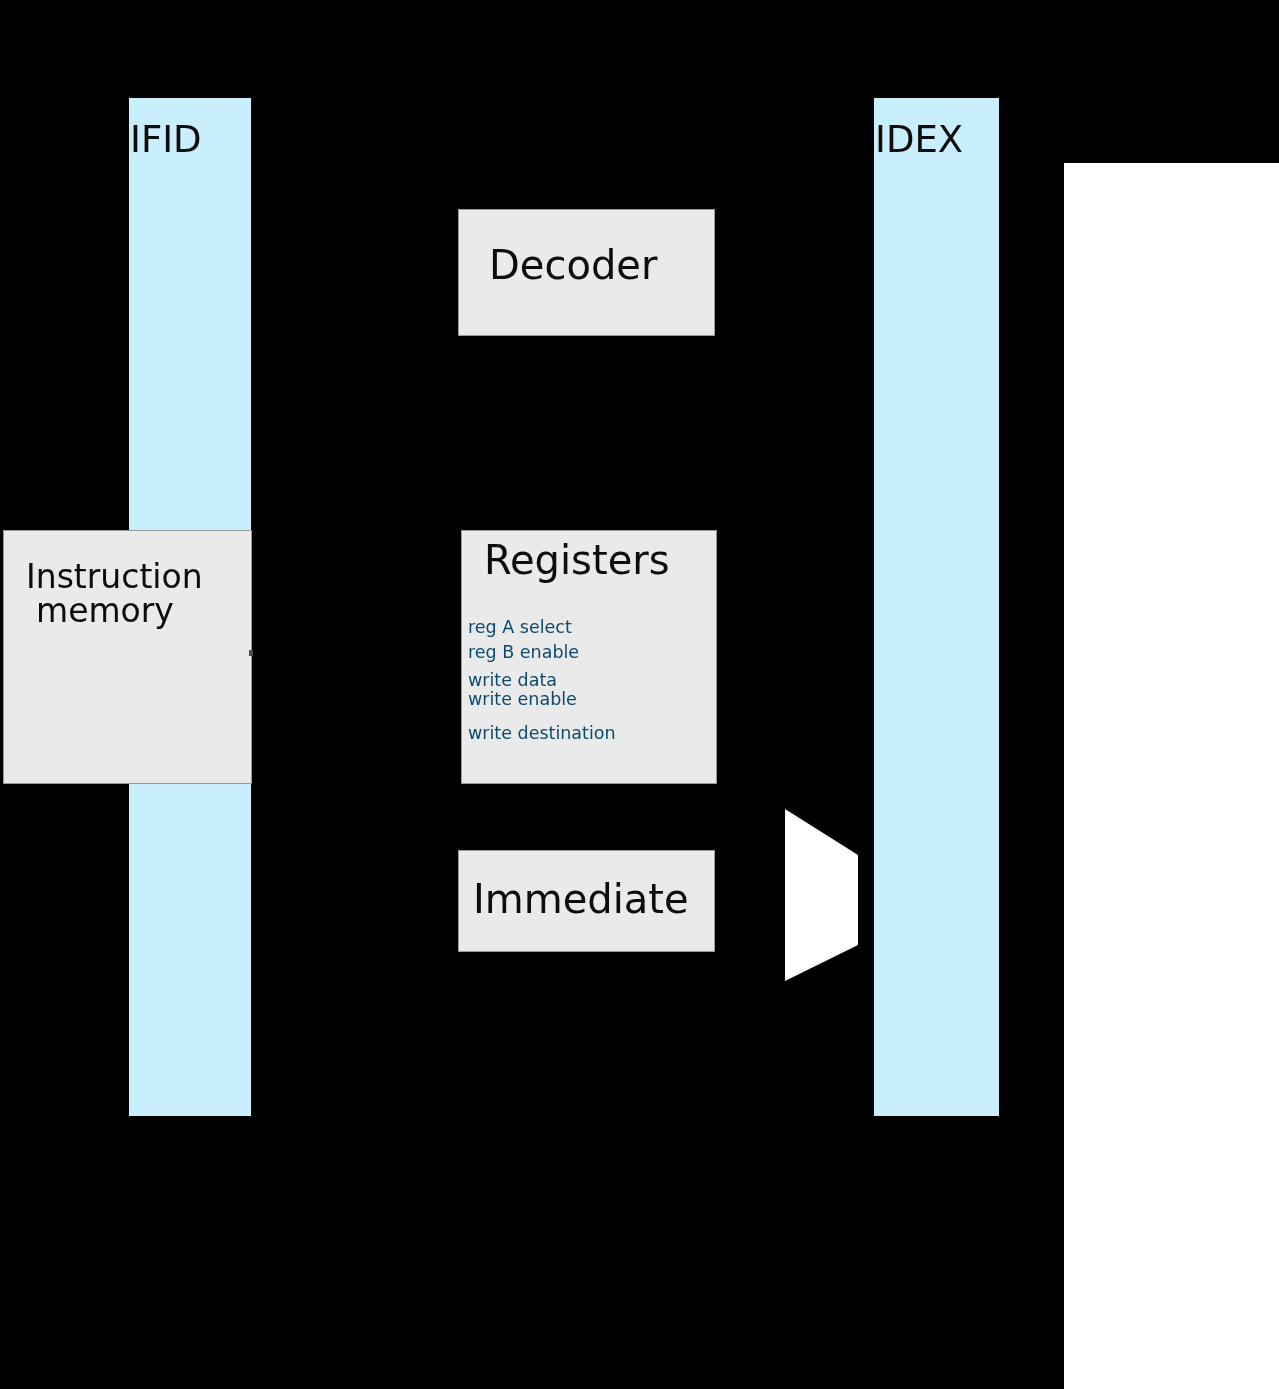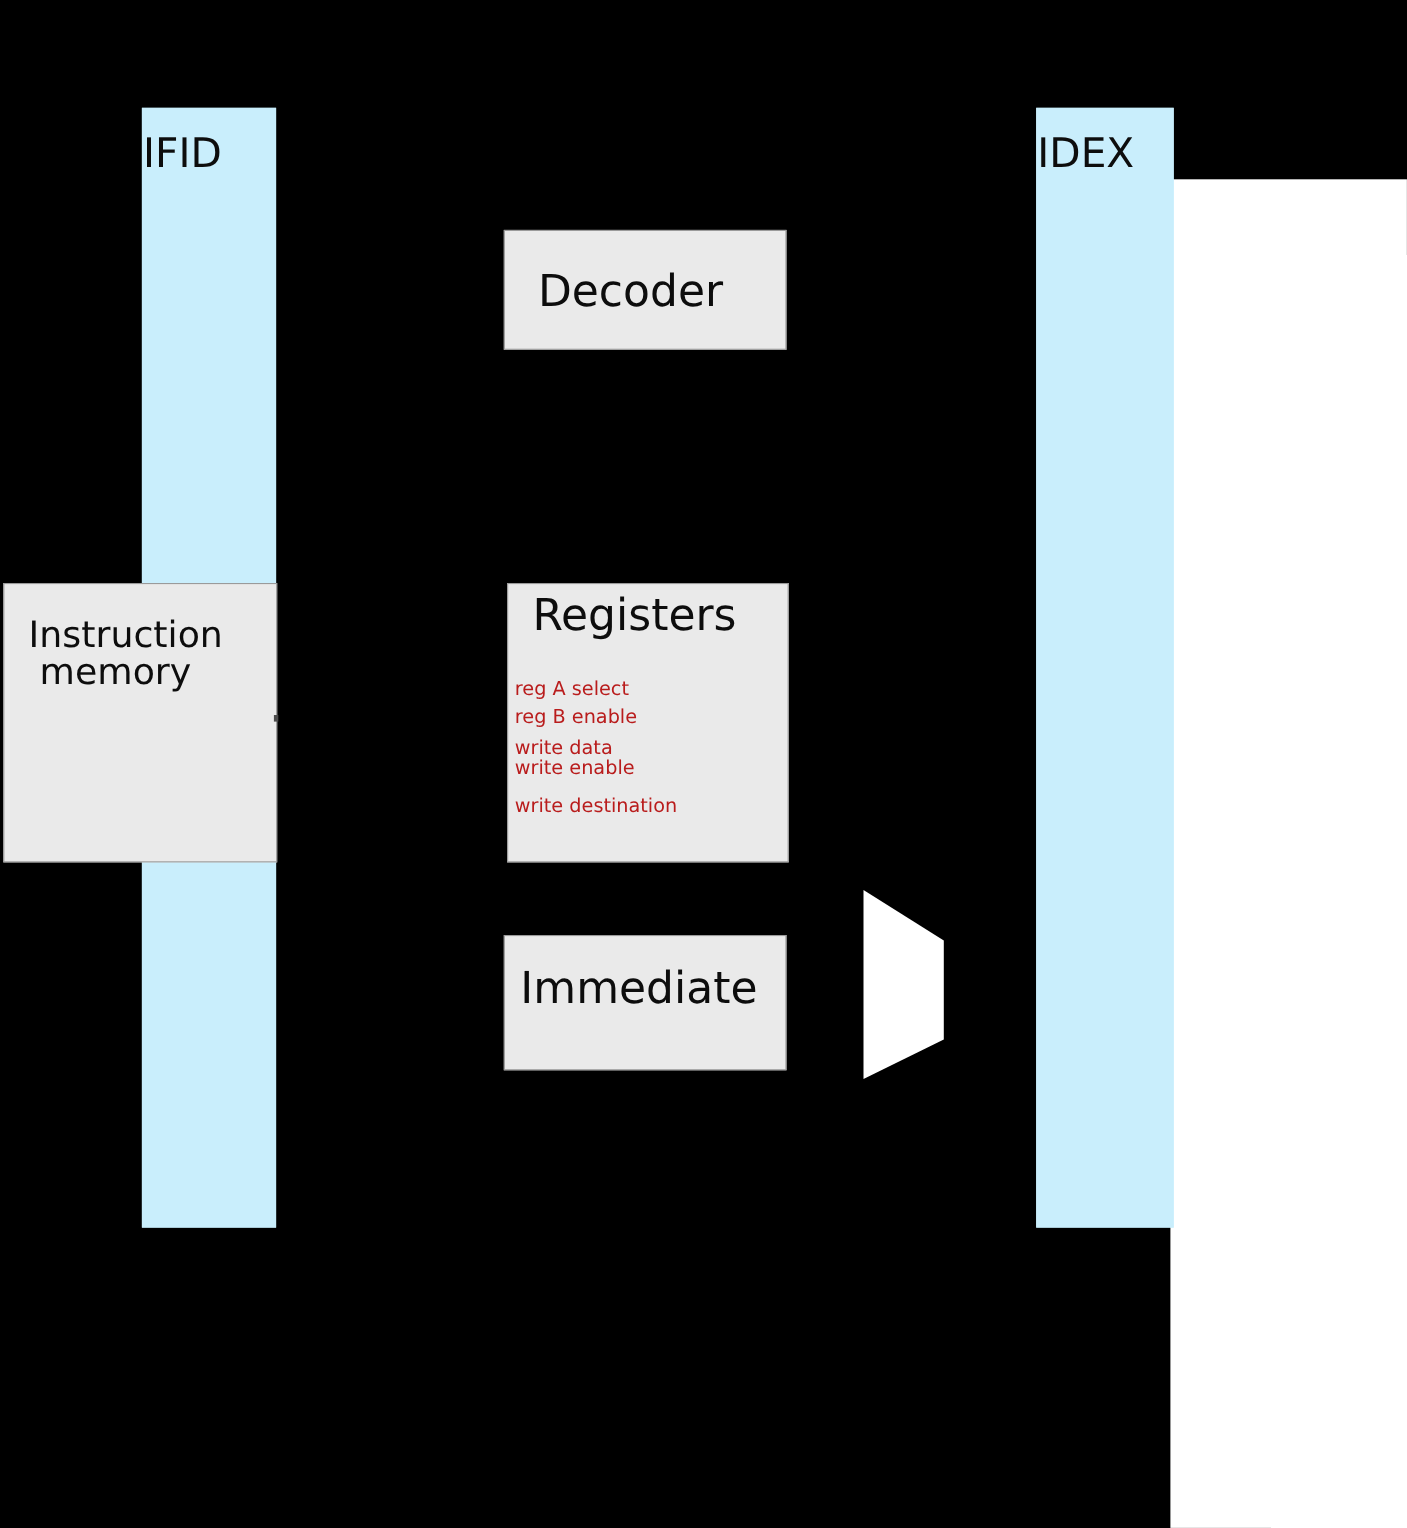--- a/index.html
+++ b/index.html
@@ -53,66 +53,66 @@
     line-height: 1;
     white-space: nowrap;
   }
   .unit-title.two-line {
     font-size: 33px;
     line-height: 1.2;
   }
 
   .port-label {
     position: absolute;
-    color: #b91c1c;
+    color: #0c4a6e;
     font-size: 17.5px;
     line-height: 1;
     white-space: nowrap;
   }
   .tick-dot {
     background: #4d4d4d;
   }
 </style>
 </head>
 <body>
 
 <div id="canvas">
 
   <div class="abs white-region" style="left:1064px; top:163px; width:215px; height:1226px;"></div>
 
   <div class="abs pipe-reg" style="left:129px; top:98px; width:122px; height:1018px;">
     <div class="pipe-reg-label" style="top:22px;">IFID</div>
   </div>
 
-  <div class="abs pipe-reg" style="left:942px; top:98px; width:125px; height:1018px;">
+  <div class="abs pipe-reg" style="left:874px; top:98px; width:125px; height:1018px;">
     <div class="pipe-reg-label" style="top:22px;">IDEX</div>
   </div>
 
   <div class="abs unit-box" style="left:3px; top:530px; width:249px; height:254px;">
     <div class="unit-title two-line" style="left:22px; top:26px;">Instruction</div>
     <div class="unit-title two-line" style="left:32px; top:60px;">memory</div>
   </div>
 
   <div class="abs tick-dot" style="left:249px; top:650px; width:4px; height:6px;"></div>
 
-  <div class="abs unit-box" style="left:458px; top:209px; width:257px; height:109px;">
+  <div class="abs unit-box" style="left:458px; top:209px; width:257px; height:127px;">
     <div class="unit-title" style="left:30px; top:35px;">Decoder</div>
   </div>
 
   <div class="abs unit-box" style="left:461px; top:530px; width:256px; height:254px;">
     <div class="unit-title" style="left:22px; top:9px;">Registers</div>
 
     <div class="port-label" style="left:6px; top:88px;">reg A select</div>
     <div class="port-label" style="left:6px; top:113px;">reg B enable</div>
     <div class="port-label" style="left:6px; top:141px;text-align:right;">write data</div>
     <div class="port-label" style="left:6px; top:160px;">write enable</div>
     <div class="port-label" style="left:6px; top:194px;">write destination</div>
   </div>
 
-  <div class="abs unit-box" style="left:458px; top:850px; width:257px; height:123px;">
+  <div class="abs unit-box" style="left:458px; top:850px; width:257px; height:102px;">
     <div class="unit-title" style="left:14px; top:28px;">Immediate</div>
   </div>
 
   <svg class="abs" style="left:780px; top:800px; width:90px; height:195px;" viewBox="0 0 90 195" xmlns="http://www.w3.org/2000/svg">
     <polygon points="5,9 78,55 78,145 5,181" fill="#ffffff"></polygon>
   </svg>
 
 </div>
 
 </body></html>

